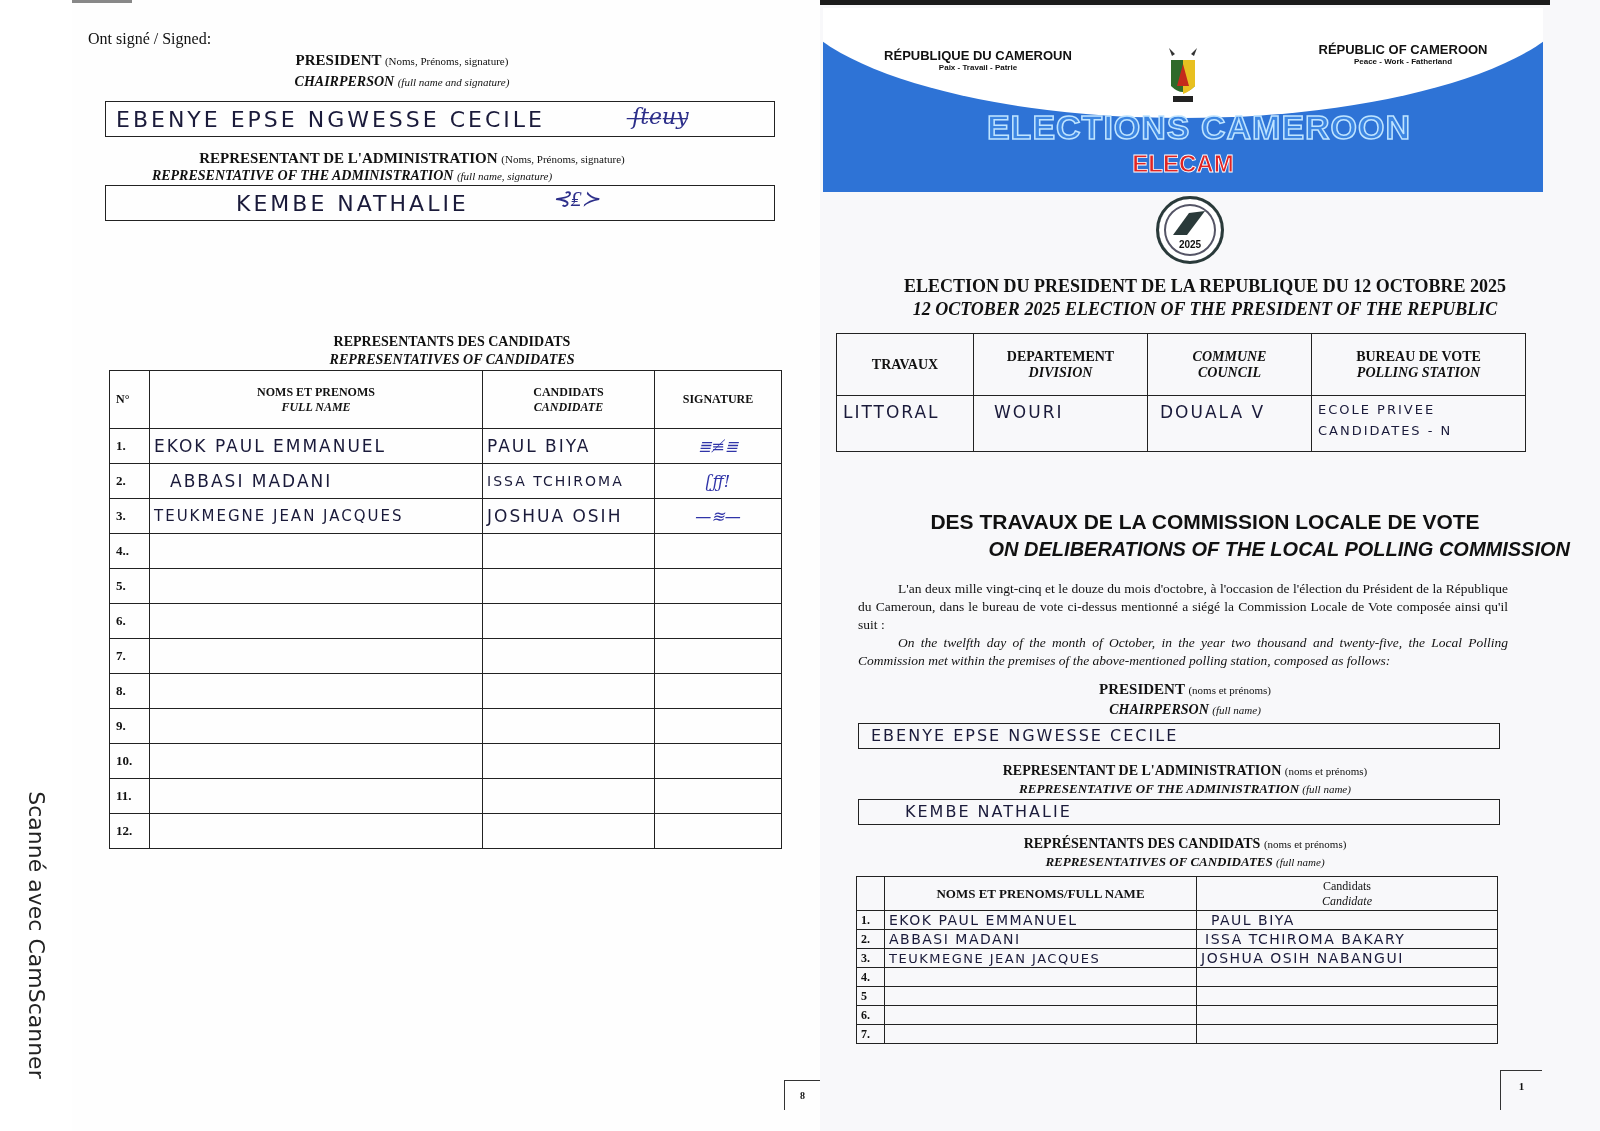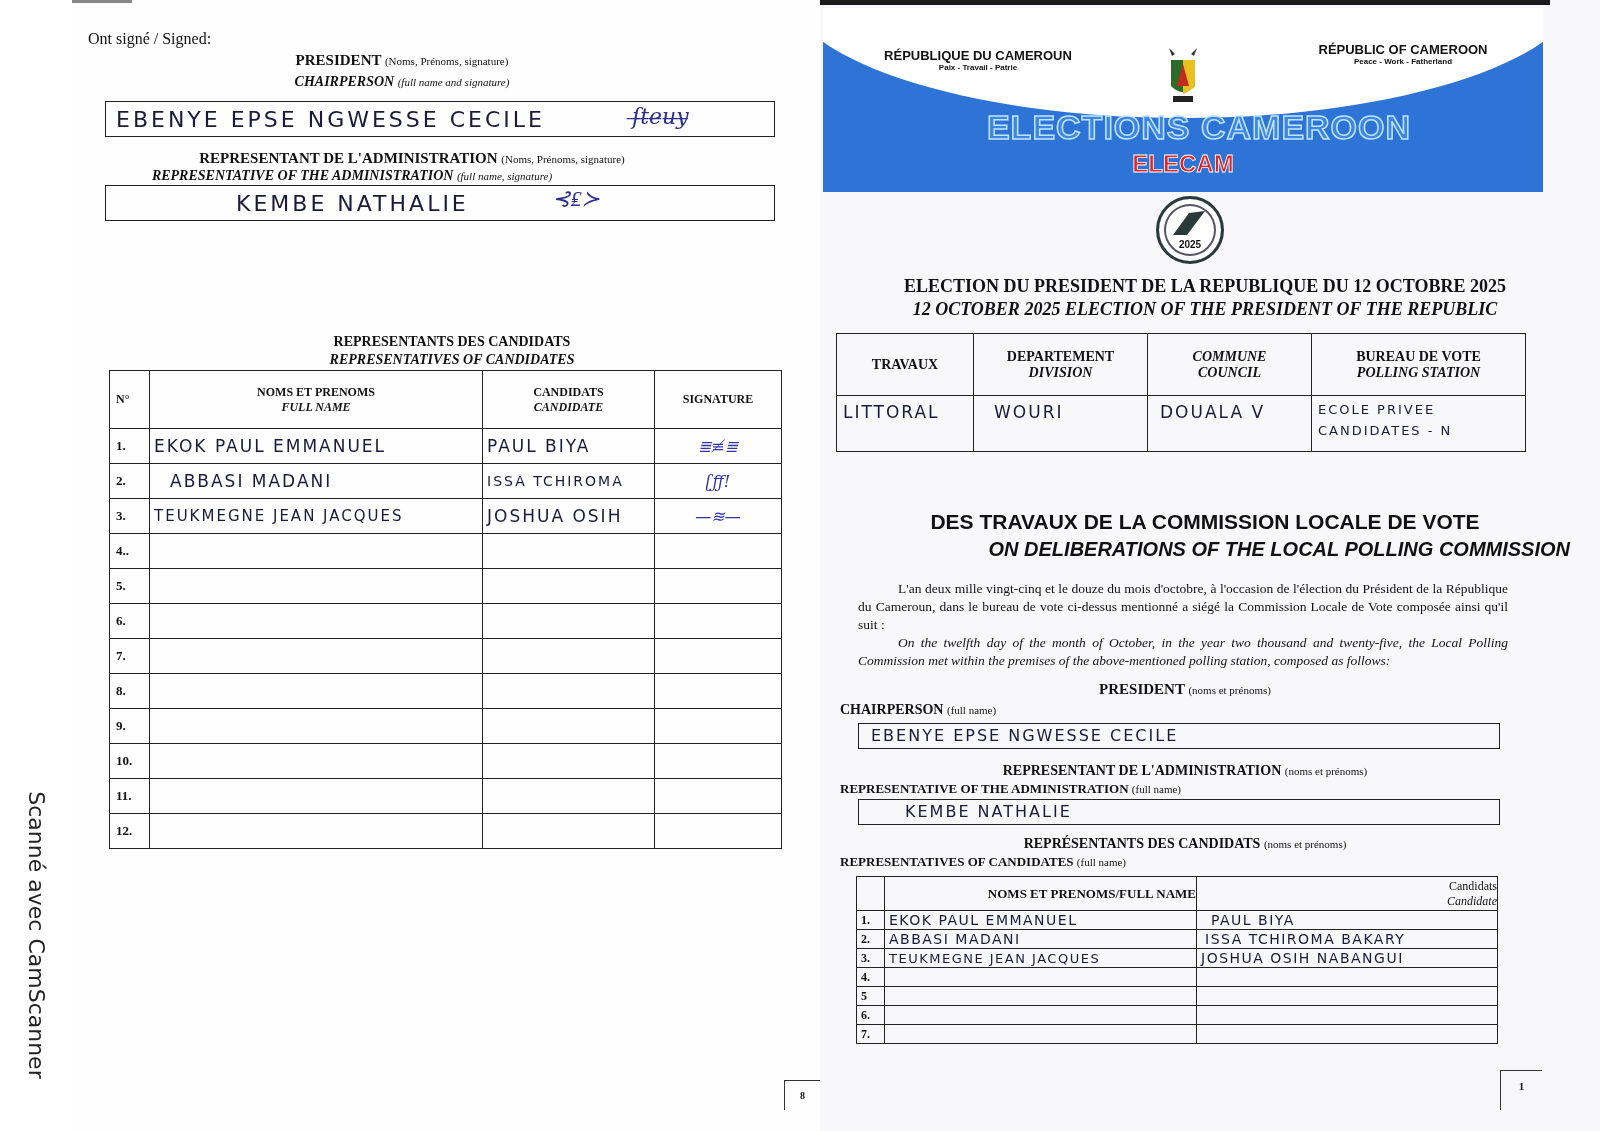--- a/index.html
+++ b/index.html
@@ -64,27 +64,27 @@
     font-size: 33px; font-weight: bold; color: #c41a1a; }
   .pv-title i { font-style: italic; }
   .pv-sub1 { position: absolute; left: 20px; width: 730px; top: 510px; text-align: center; font-family: "Liberation Sans", sans-serif; font-size: 21px; font-weight: bold; }
   .pv-sub2 { position: absolute; left: 20px; width: 730px; top: 538px; text-align: right; font-family: "Liberation Sans", sans-serif; font-size: 20px; font-weight: bold; font-style: italic; }
   .para { position: absolute; left: 38px; width: 650px; font-size: 13.5px; line-height: 18px; text-align: justify; }
   .para.fr { top: 580px; text-indent: 40px; }
   .para.en { top: 634px; text-indent: 40px; font-style: italic; }
 
   .r-role-fr { position: absolute; left: 20px; width: 690px; text-align: center; font-size: 15px; font-weight: bold; }
   .r-role-fr small, .r-role-en small { font-size: 11px; font-weight: normal; }
-  .r-role-en { position: absolute; left: 20px; width: 690px; font-size: 14px; font-weight: bold; }
+  .r-role-en { position: absolute; left: 20px; width: 690px; text-align: center; font-size: 14px; font-weight: bold; font-style: italic; }
   .r-box { position: absolute; left: 38px; width: 642px; height: 26px; border: 1.5px solid #222; padding-left: 12px;
     font-family: "DejaVu Sans", sans-serif; font-size: 16px; letter-spacing: 2px; color: #1a1a3a; line-height: 24px; }
 
   table.rreps { position: absolute; left: 36px; top: 876px; width: 642px; border-collapse: collapse; }
   table.rreps th, table.rreps td { border: 1.5px solid #222; }
-  table.rreps th { height: 34px; font-size: 13px; font-weight: bold; text-align: right; }
+  table.rreps th { height: 34px; font-size: 13px; font-weight: bold; text-align: center; }
   table.rreps th.cand { font-size: 12px; font-weight: normal; }
   table.rreps th.cand i { display: block; }
   table.rreps td { height: 19px; font-family: "DejaVu Sans", sans-serif; font-size: 14px; letter-spacing: 1.5px; color: #1a1a3a; padding-left: 4px; white-space: nowrap; overflow: hidden; }
   table.rreps td.num { width: 28px; font-family: "Liberation Serif", serif; font-weight: bold; font-size: 12px; color: #111; letter-spacing: 0; }
   .page-num-right { position: absolute; left: 680px; top: 1070px; width: 42px; height: 40px; border-left: 1.5px solid #333; border-top: 1.5px solid #333;
     font-size: 11px; font-weight: bold; text-align: center; line-height: 30px; }
 </style>
 </head>
 <body>
 

